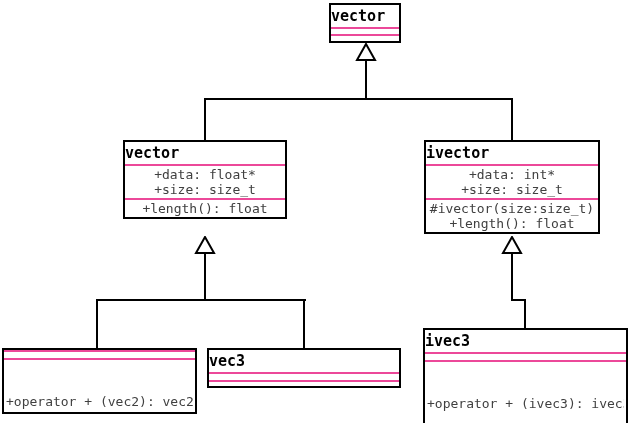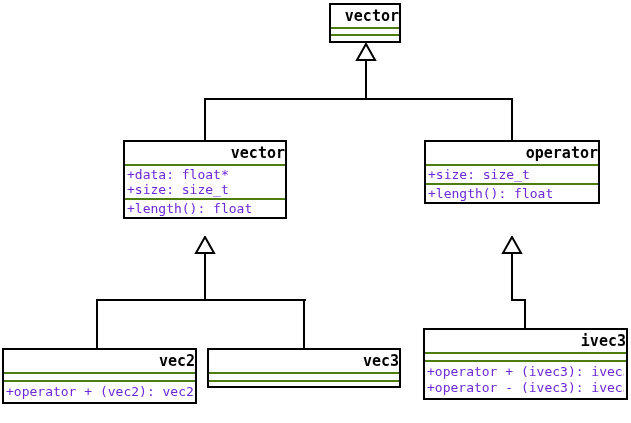--- a/index.html
+++ b/index.html
@@ -13,42 +13,43 @@
   }
   .cls {
     position: absolute;
     background: #ffffff;
     border: 2px solid #000000;
     box-sizing: border-box;
   }
   .cls .title {
     height: 22px;
     line-height: 22px;
-    text-align: right;
+    text-align: left;
     font-weight: bold;
     font-size: 15px;
     color: #000000;
     white-space: nowrap;
     overflow: hidden;
   }
   .comp {
-    border-top: 2px solid #4d7c0f;
+    border-top: 2px solid #ec4899;
     font-size: 13px;
-    color: #6d28d9;
+    color: #404040;
     padding: 1px 2px;
+    text-align: center;
   }
   .comp.empty { height: 5px; padding: 0; }
   .comp.empty.bot { height: 6px; }
   .memline {
     line-height: 15px;
     white-space: nowrap;
     overflow: hidden;
   }
   .comp.bmeth { padding: 2px 2px; }
-  .comp.bmeth .memline { line-height: 16px; }
+  .comp.bmeth .memline { line-height: 16px; margin-top: 32px; }
   .hline, .vline { position: absolute; background: #000000; }
   .hline { height: 2px; }
   .vline { width: 2px; }
   .arrow { position: absolute; }
 </style>
 </head>
 <body>
 
 <div class="canvas">
 
@@ -86,31 +87,32 @@
     <div class="comp">
       <div class="memline">+data: float*</div>
       <div class="memline">+size: size_t</div>
     </div>
     <div class="comp">
       <div class="memline">+length(): float</div>
     </div>
   </div>
 
   <div class="cls" style="left:424px; top:140px; width:176px;">
-    <div class="title">operator</div>
+    <div class="title">ivector</div>
     <div class="comp">
+      <div class="memline">+data: int*</div>
       <div class="memline">+size: size_t</div>
     </div>
     <div class="comp">
+      <div class="memline">#ivector(size:size_t)</div>
       <div class="memline">+length(): float</div>
     </div>
   </div>
 
   <div class="cls" style="left:2px; top:348px; width:195px;">
-    <div class="title">vec2</div>
     <div class="comp empty bot"></div>
     <div class="comp bmeth">
       <div class="memline">+operator + (vec2): vec2</div>
     </div>
   </div>
 
   <div class="cls" style="left:207px; top:348px; width:194px;">
     <div class="title">vec3</div>
     <div class="comp empty bot"></div>
     <div class="comp bmeth">

